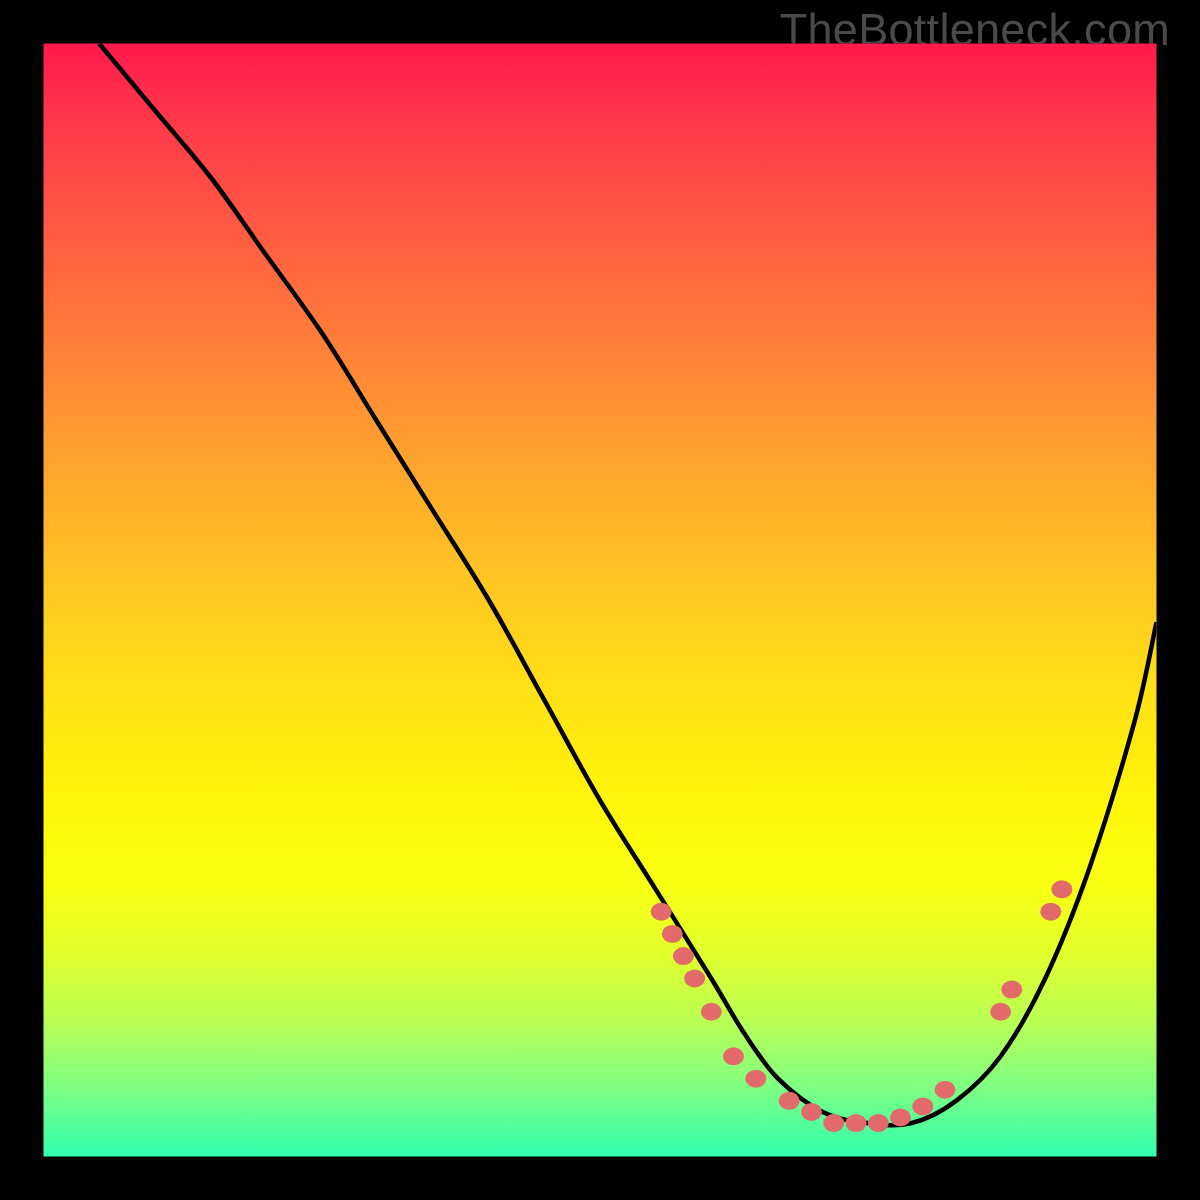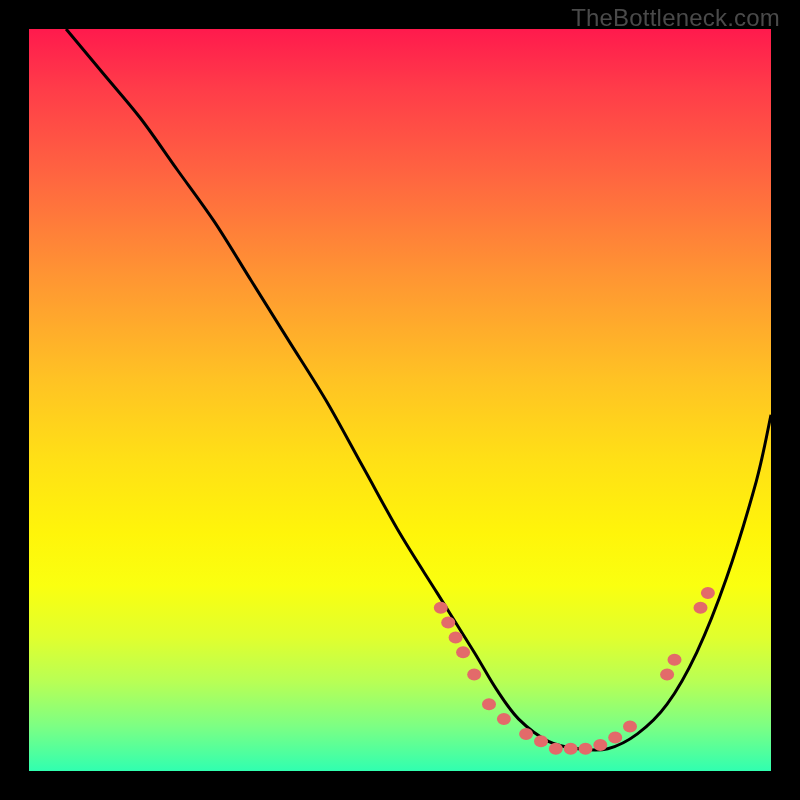--- a/index.html
+++ b/index.html
@@ -46,21 +46,21 @@
     left: 0;
     top: 0;
     width: 742px;
     height: 742px;
   }
   .watermark {
     position: absolute;
     top: 4px;
     right: 20px;
     color: #4a4a4a;
-    font-size: 24px;
+    font-size: 30px;
     font-weight: 500;
     letter-spacing: 0.2px;
   }
 </style>
 </head>
 <body>
 
 <div class="watermark">TheBottleneck.com</div>
 
 <div class="frame">

